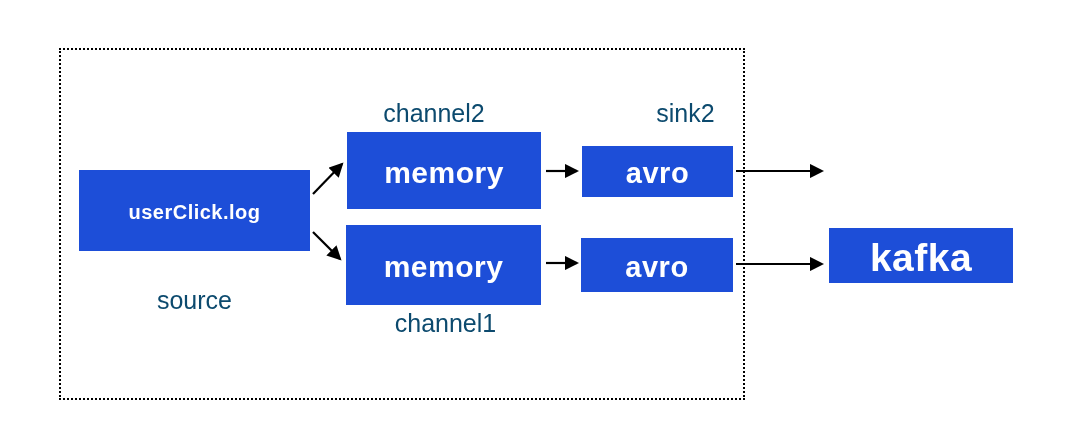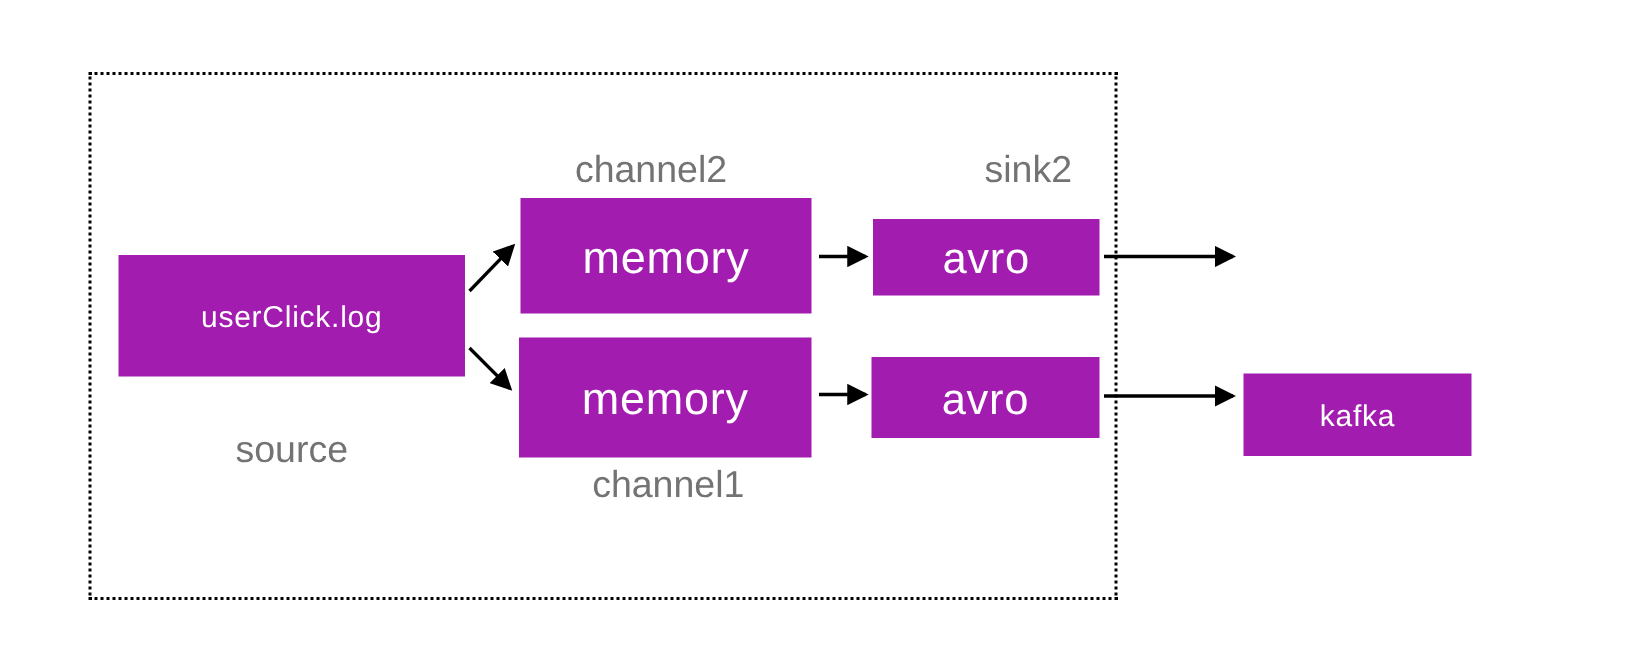--- a/index.html
+++ b/index.html
@@ -20,39 +20,39 @@
     left: 59px;
     top: 48px;
     width: 686px;
     height: 352px;
     border: 2px dotted #000000;
     box-sizing: border-box;
     background: transparent;
   }
   .node {
     position: absolute;
-    background: #a21caf;
+    background: #1d4ed8;
     color: #ffffff;
     display: flex;
     align-items: center;
     justify-content: center;
-    font-weight: normal;
+    font-weight: bold;
     letter-spacing: 0.5px;
   }
   .node .node-label { transform: translateY(2px); }
   .node-source   { left: 79px;  top: 170px; width: 231px; height: 81px; font-size: 20px; }
   .node-channel2 { left: 347px; top: 132px; width: 194px; height: 77px; font-size: 30px; }
   .node-channel1 { left: 346px; top: 225px; width: 195px; height: 80px; font-size: 30px; }
   .node-sink2    { left: 582px; top: 146px; width: 151px; height: 51px; font-size: 29px; }
   .node-sink1    { left: 581px; top: 238px; width: 152px; height: 54px; font-size: 29px; }
   .node-hdfs     { left: 829px; top: 144px; width: 152px; height: 54px; font-size: 29px; }
-  .node-kafka    { left: 829px; top: 249px; width: 152px; height: 55px; font-size: 20px; }
+  .node-kafka    { left: 829px; top: 228px; width: 184px; height: 55px; font-size: 39px; }
   .caption {
     position: absolute;
-    color: #737373;
+    color: #0c4a6e;
     font-size: 25px;
     font-weight: normal;
     text-align: center;
     white-space: nowrap;
   }
   .cap-source   { left: 79px;  width: 231px; top: 254px; margin-top: 32px; }
   .cap-channel2 { left: 337px; width: 194px; top: 99px;  }
   .cap-channel1 { left: 348px; width: 195px; top: 309px; }
   .cap-sink2    { left: 610px; width: 151px; top: 99px;  }
   .cap-sink1    { left: 581px; width: 152px; top: 309px; }

